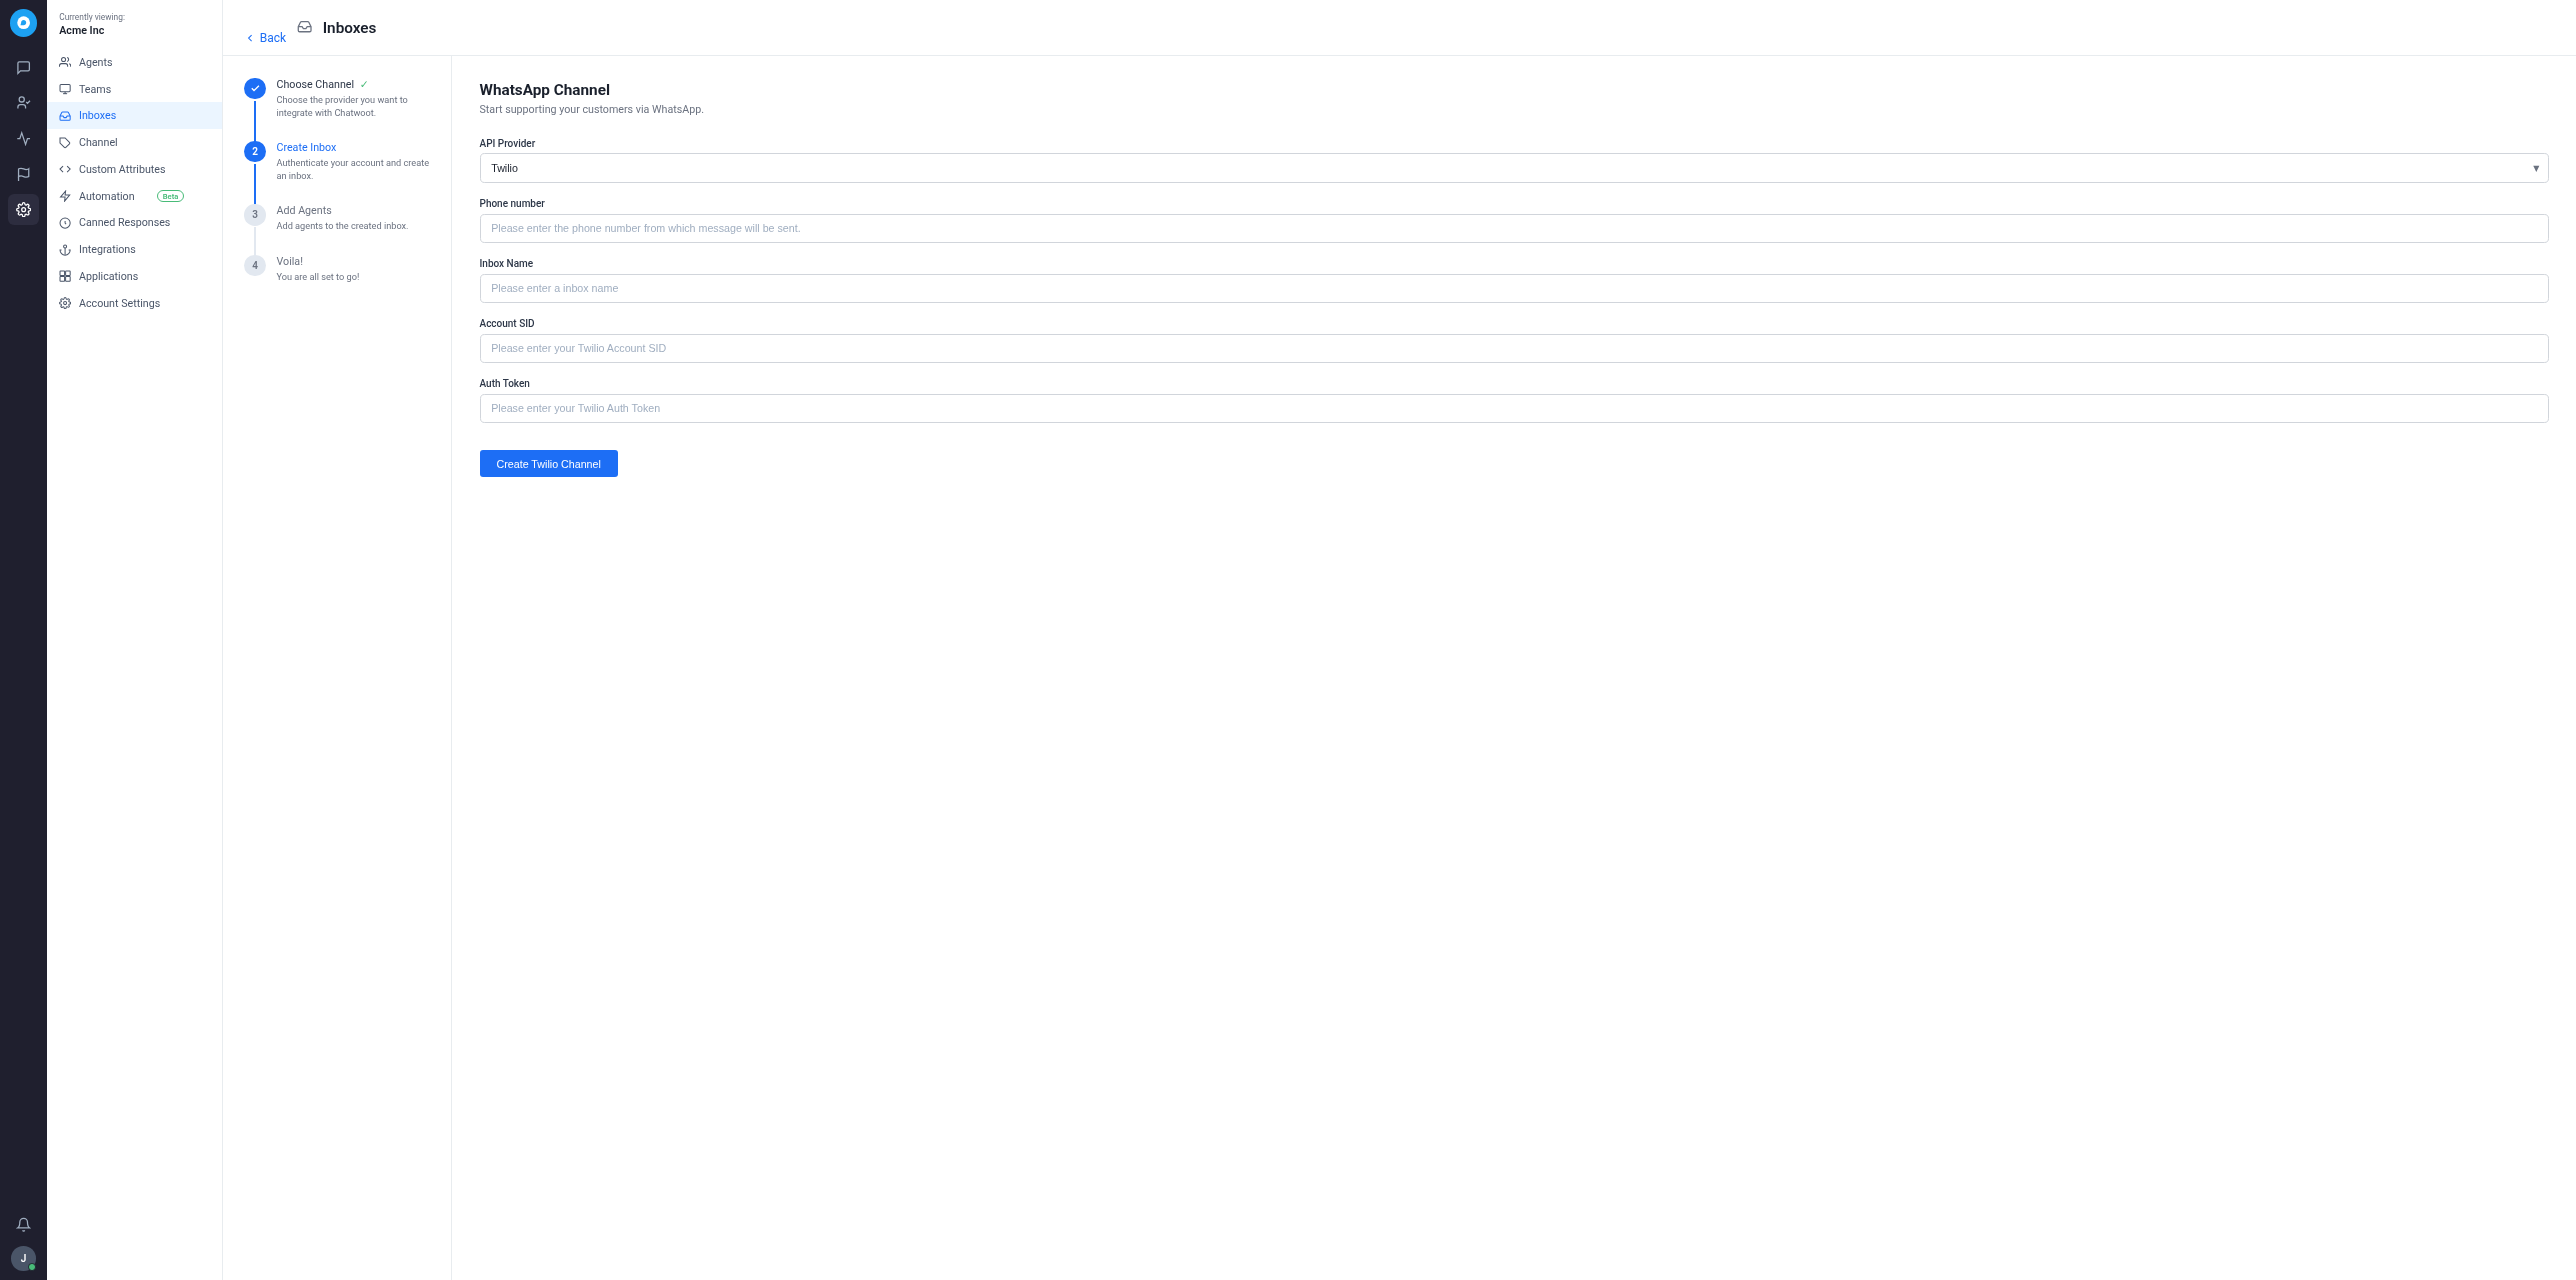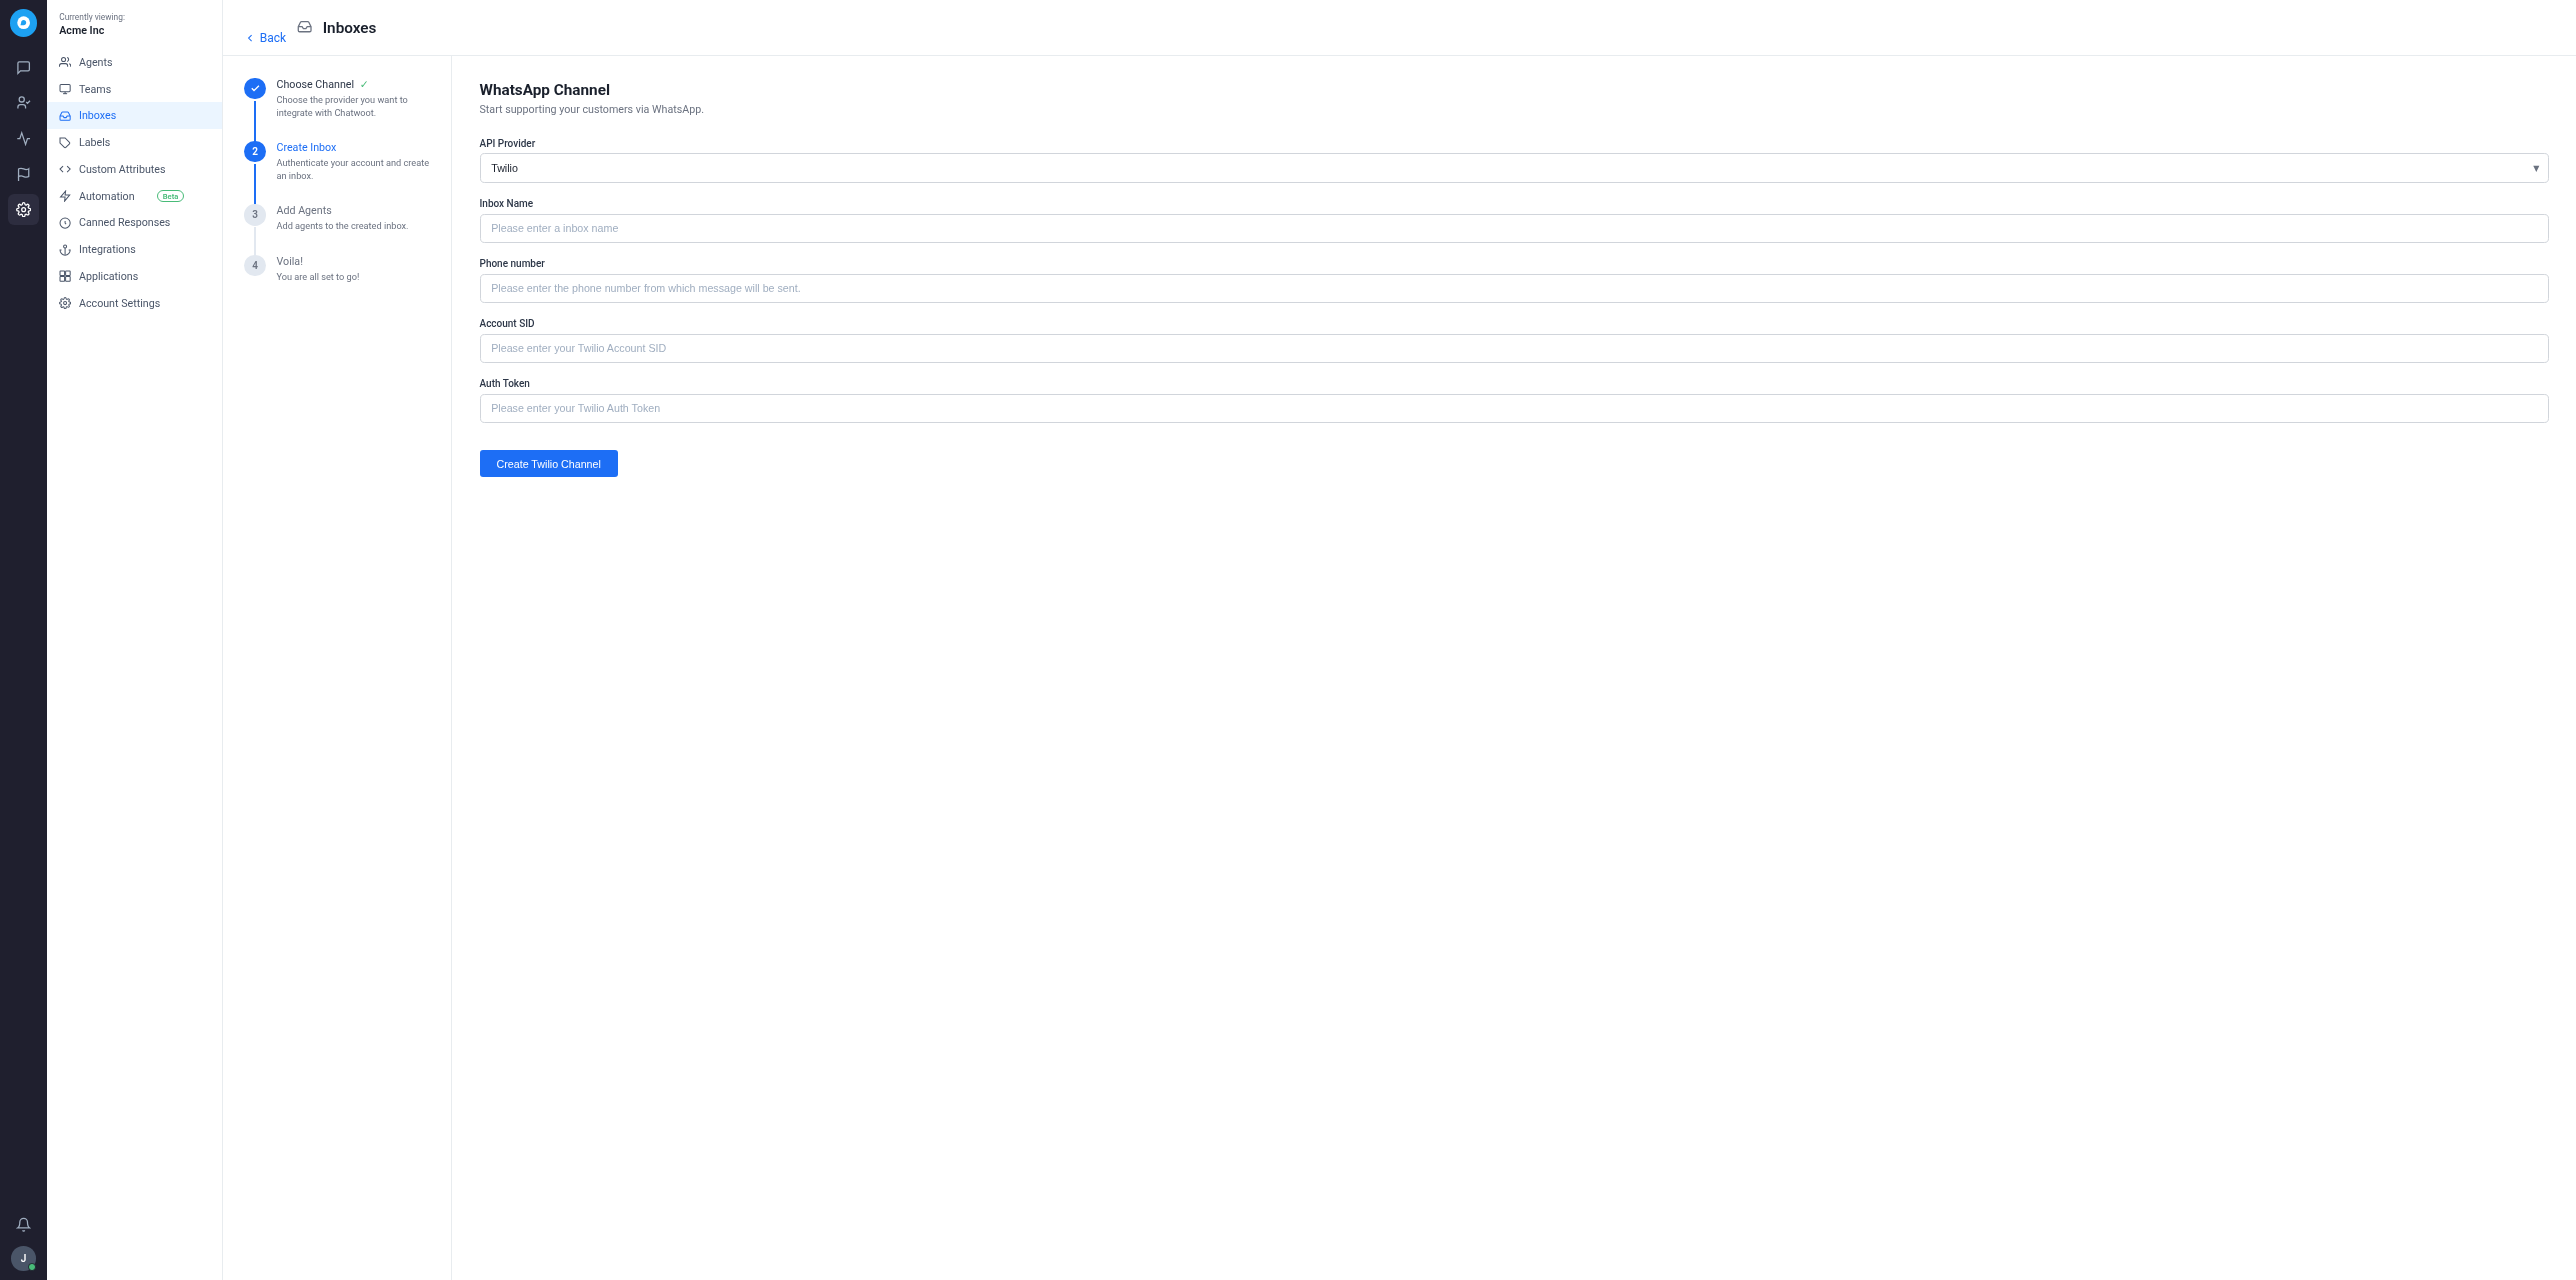--- a/index.html
+++ b/index.html
@@ -263,21 +263,21 @@
         <polyline points="22 12 16 12 14 15 10 15 8 12 2 12"></polyline>
         <path d="M5.45 5.11L2 12v6a2 2 0 002 2h16a2 2 0 002-2v-6l-3.45-6.89A2 2 0 0016.76 4H7.24a2 2 0 00-1.79 1.11z"></path>
       </svg>
     <span>Inboxes</span>
   </div>
   <div class="sidebar-item">
     <svg width="12.2" height="12.2" viewBox="0 0 24 24" fill="none" stroke="currentColor" stroke-width="2">
         <path d="M20.59 13.41l-7.17 7.17a2 2 0 01-2.83 0L2 12V2h10l8.59 8.59a2 2 0 010 2.82z"></path>
         <line x1="7" y1="7" x2="7.01" y2="7"></line>
       </svg>
-    <span>Labels</span>
+    <span>Channel</span>
   </div>
   <div class="sidebar-item">
     <svg width="12.2" height="12.2" viewBox="0 0 24 24" fill="none" stroke="currentColor" stroke-width="2">
         <polyline points="16 18 22 12 16 6"></polyline>
         <polyline points="8 6 2 12 8 18"></polyline>
       </svg>
     <span>Custom Attributes</span>
   </div>
   <div class="sidebar-item">
     <svg width="12.2" height="12.2" viewBox="0 0 24 24" fill="none" stroke="currentColor" stroke-width="2">
@@ -389,27 +389,27 @@
         <div class="form-select-wrapper">
           <select class="form-select">
             <option>Twilio</option>
             <option>360dialog</option>
           </select>
           <span class="select-arrow">▾</span>
         </div>
       </div>
 
       <div class="form-group">
+        <label class="form-label">Phone number</label>
+        <input type="text" class="form-input" placeholder="Please enter the phone number from which message will be sent." style="">
+      </div>
+
+      <div class="form-group">
         <label class="form-label">Inbox Name</label>
         <input type="text" class="form-input" placeholder="Please enter a inbox name" style="">
-      </div>
-
-      <div class="form-group">
-        <label class="form-label">Phone number</label>
-        <input type="text" class="form-input" placeholder="Please enter the phone number from which message will be sent." style="">
       </div>
 
       <div class="form-group">
         <label class="form-label">Account SID</label>
         <input type="text" class="form-input" placeholder="Please enter your Twilio Account SID" style="">
       </div>
 
       <div class="form-group">
         <label class="form-label">Auth Token</label>
         <input type="password" class="form-input" placeholder="Please enter your Twilio Auth Token" style="">

